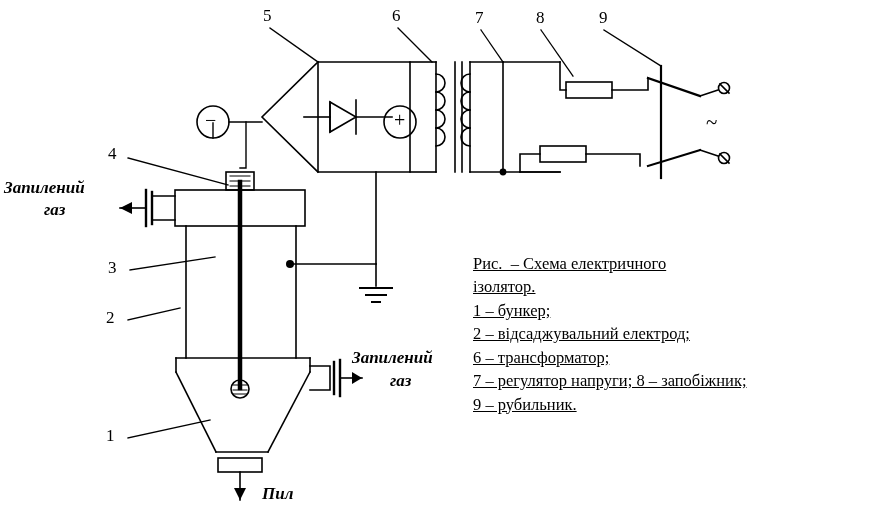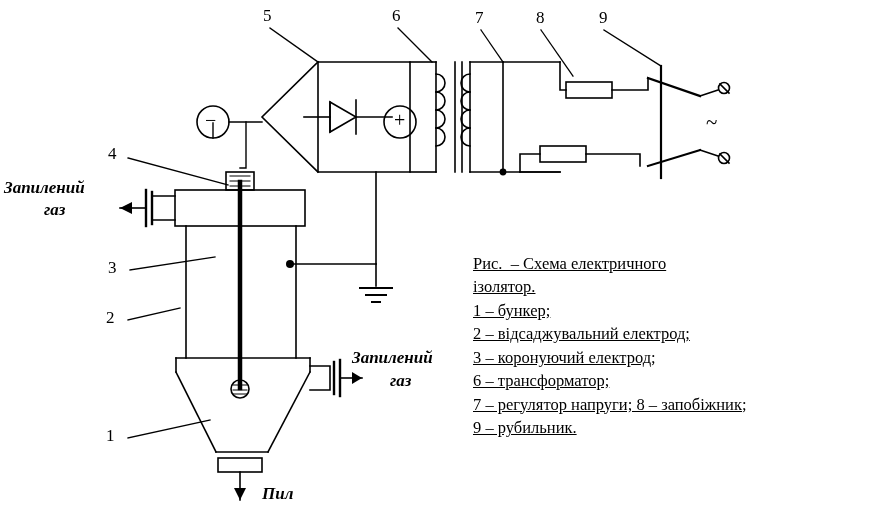--- a/index.html
+++ b/index.html
@@ -235,19 +235,18 @@
   <div class="lbl bold-ital" style="left:44px; top:200px;">газ</div>
   <div class="lbl bold-ital" style="left:352px; top:348px;">Запилений</div>
   <div class="lbl bold-ital" style="left:390px; top:371px;">газ</div>
   <div class="lbl bold-ital" style="left:262px; top:484px;">Пил</div>
 
   <div class="caption">
     <div>Рис.  – Схема електричного</div>
     <div>ізолятор.</div>
     <div>1 – бункер;</div>
     <div>2 – відсаджувальний електрод;</div>
-    <div>3 – коронуючий електрод;</div>
     <div>6 – трансформатор;</div>
     <div>7 – регулятор напруги; 8 – запобіжник;</div>
     <div>9 – рубильник.</div>
   </div>
 
 </div>
 
 </body></html>

